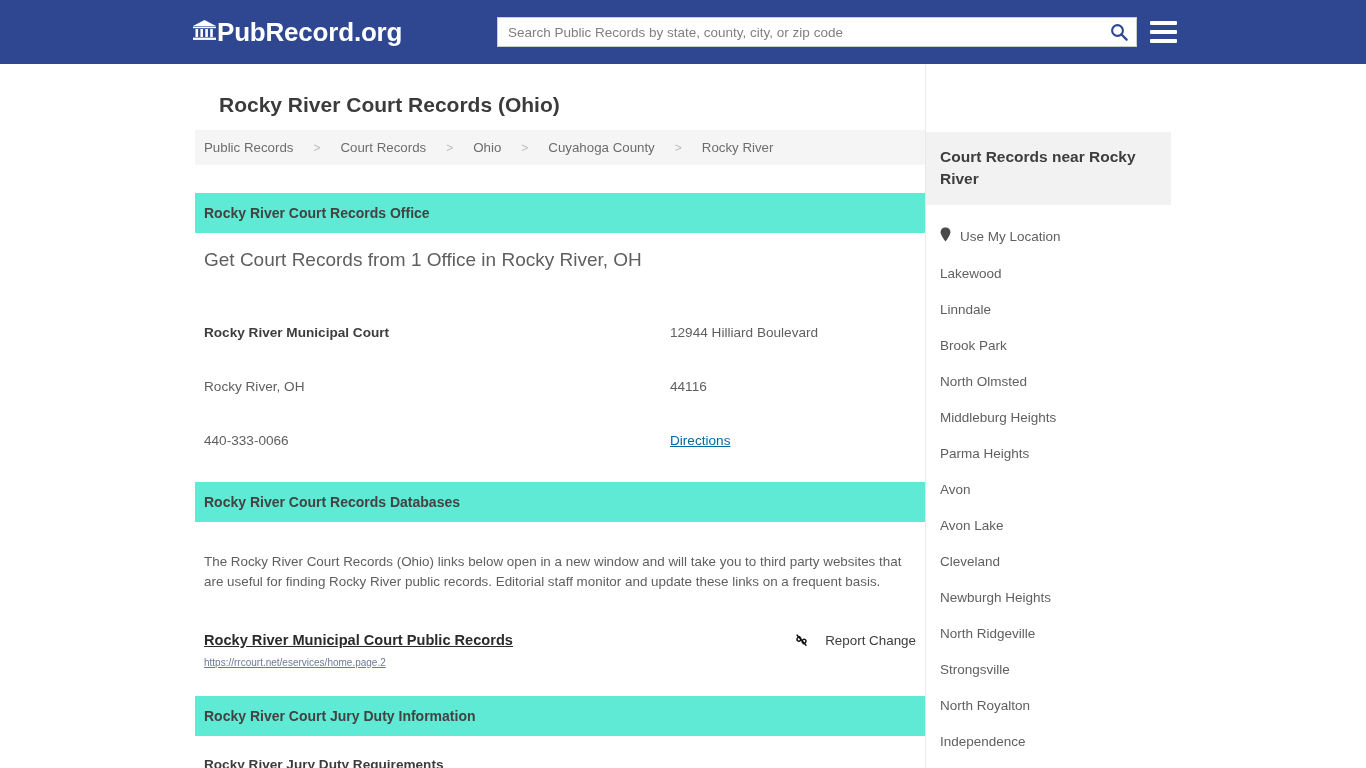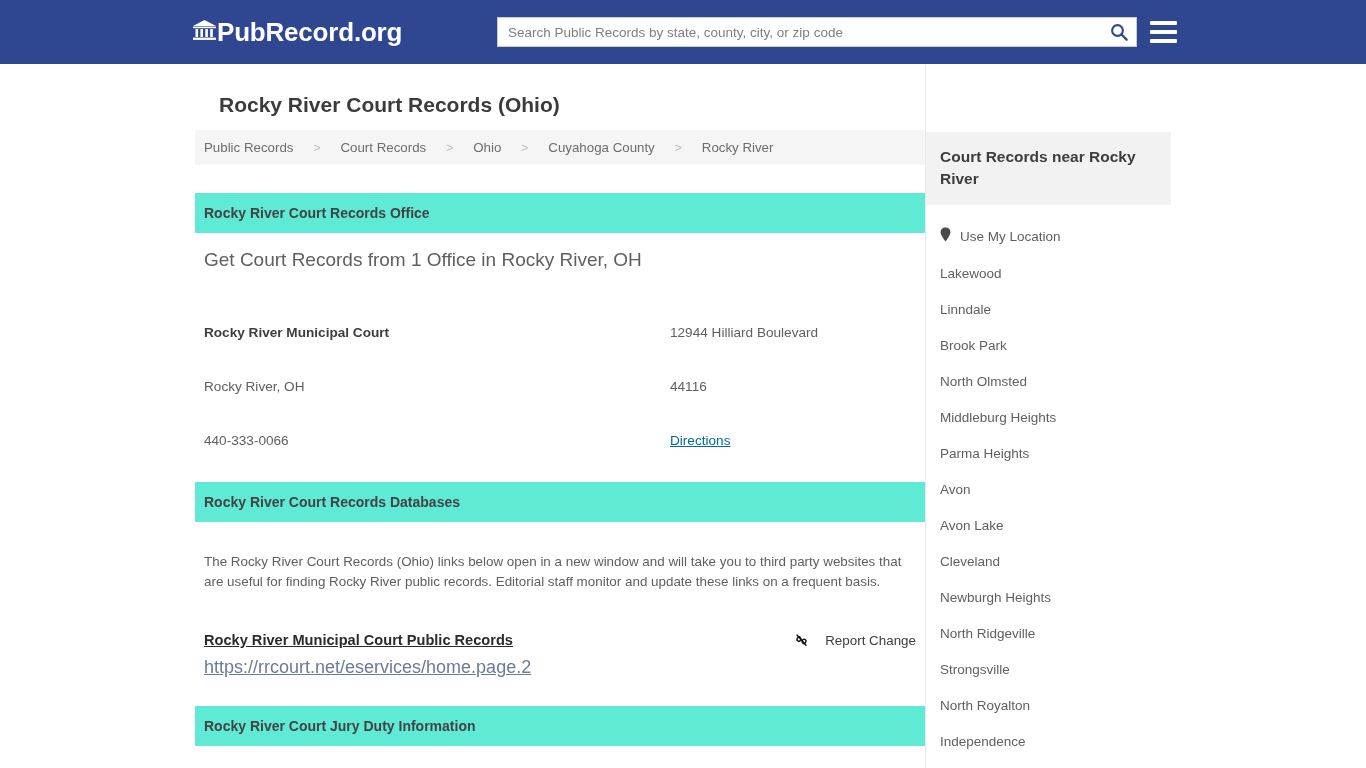--- a/index.html
+++ b/index.html
@@ -218,21 +218,21 @@
     align-items: flex-start;
     gap: 16px;
     font-size: 13.4px;
     color: #3d3d3d;
     cursor: pointer;
     white-space: nowrap;
     padding-top: 1px;
   }
   .report-icon { display: block; }
   .db-url {
-    font-size: 18px;
+    font-size: 10px;
     color: #6c7a99;
     padding: 6px 9px 0 9px;
     cursor: pointer;
   }
 
   
   .table-title {
     font-size: 13.6px;
     font-weight: bold;
     color: #3d3d3d;

